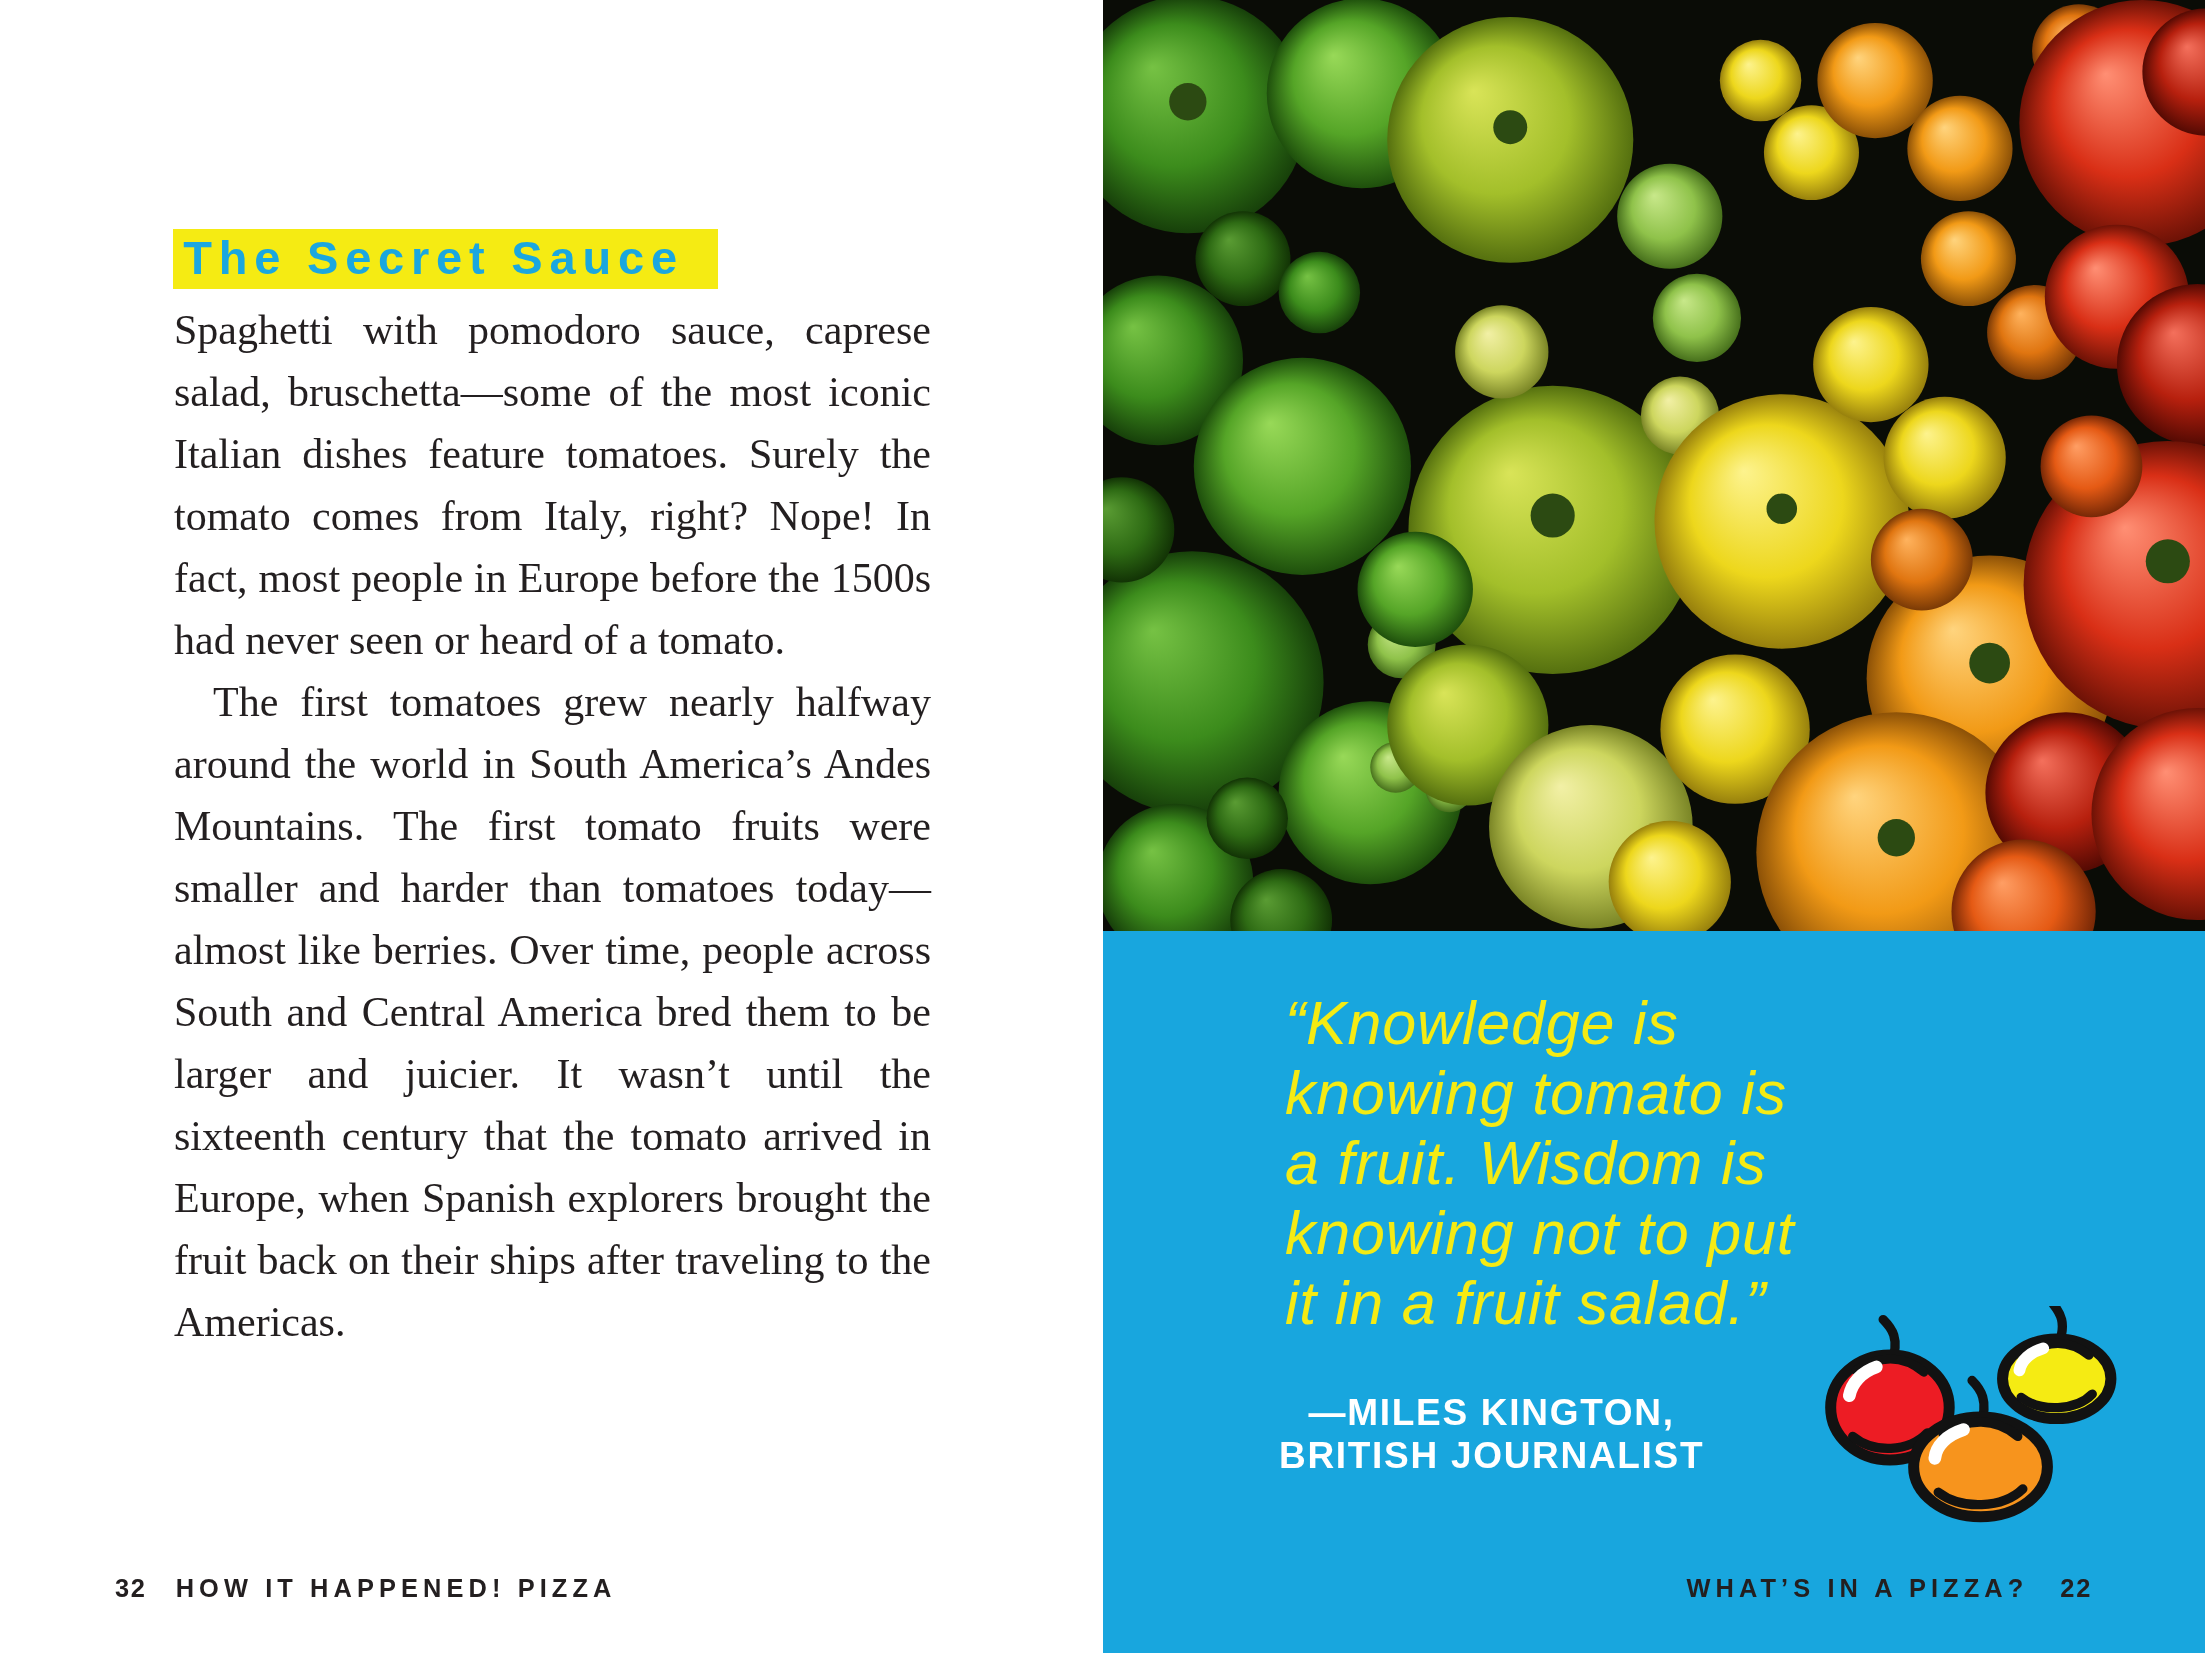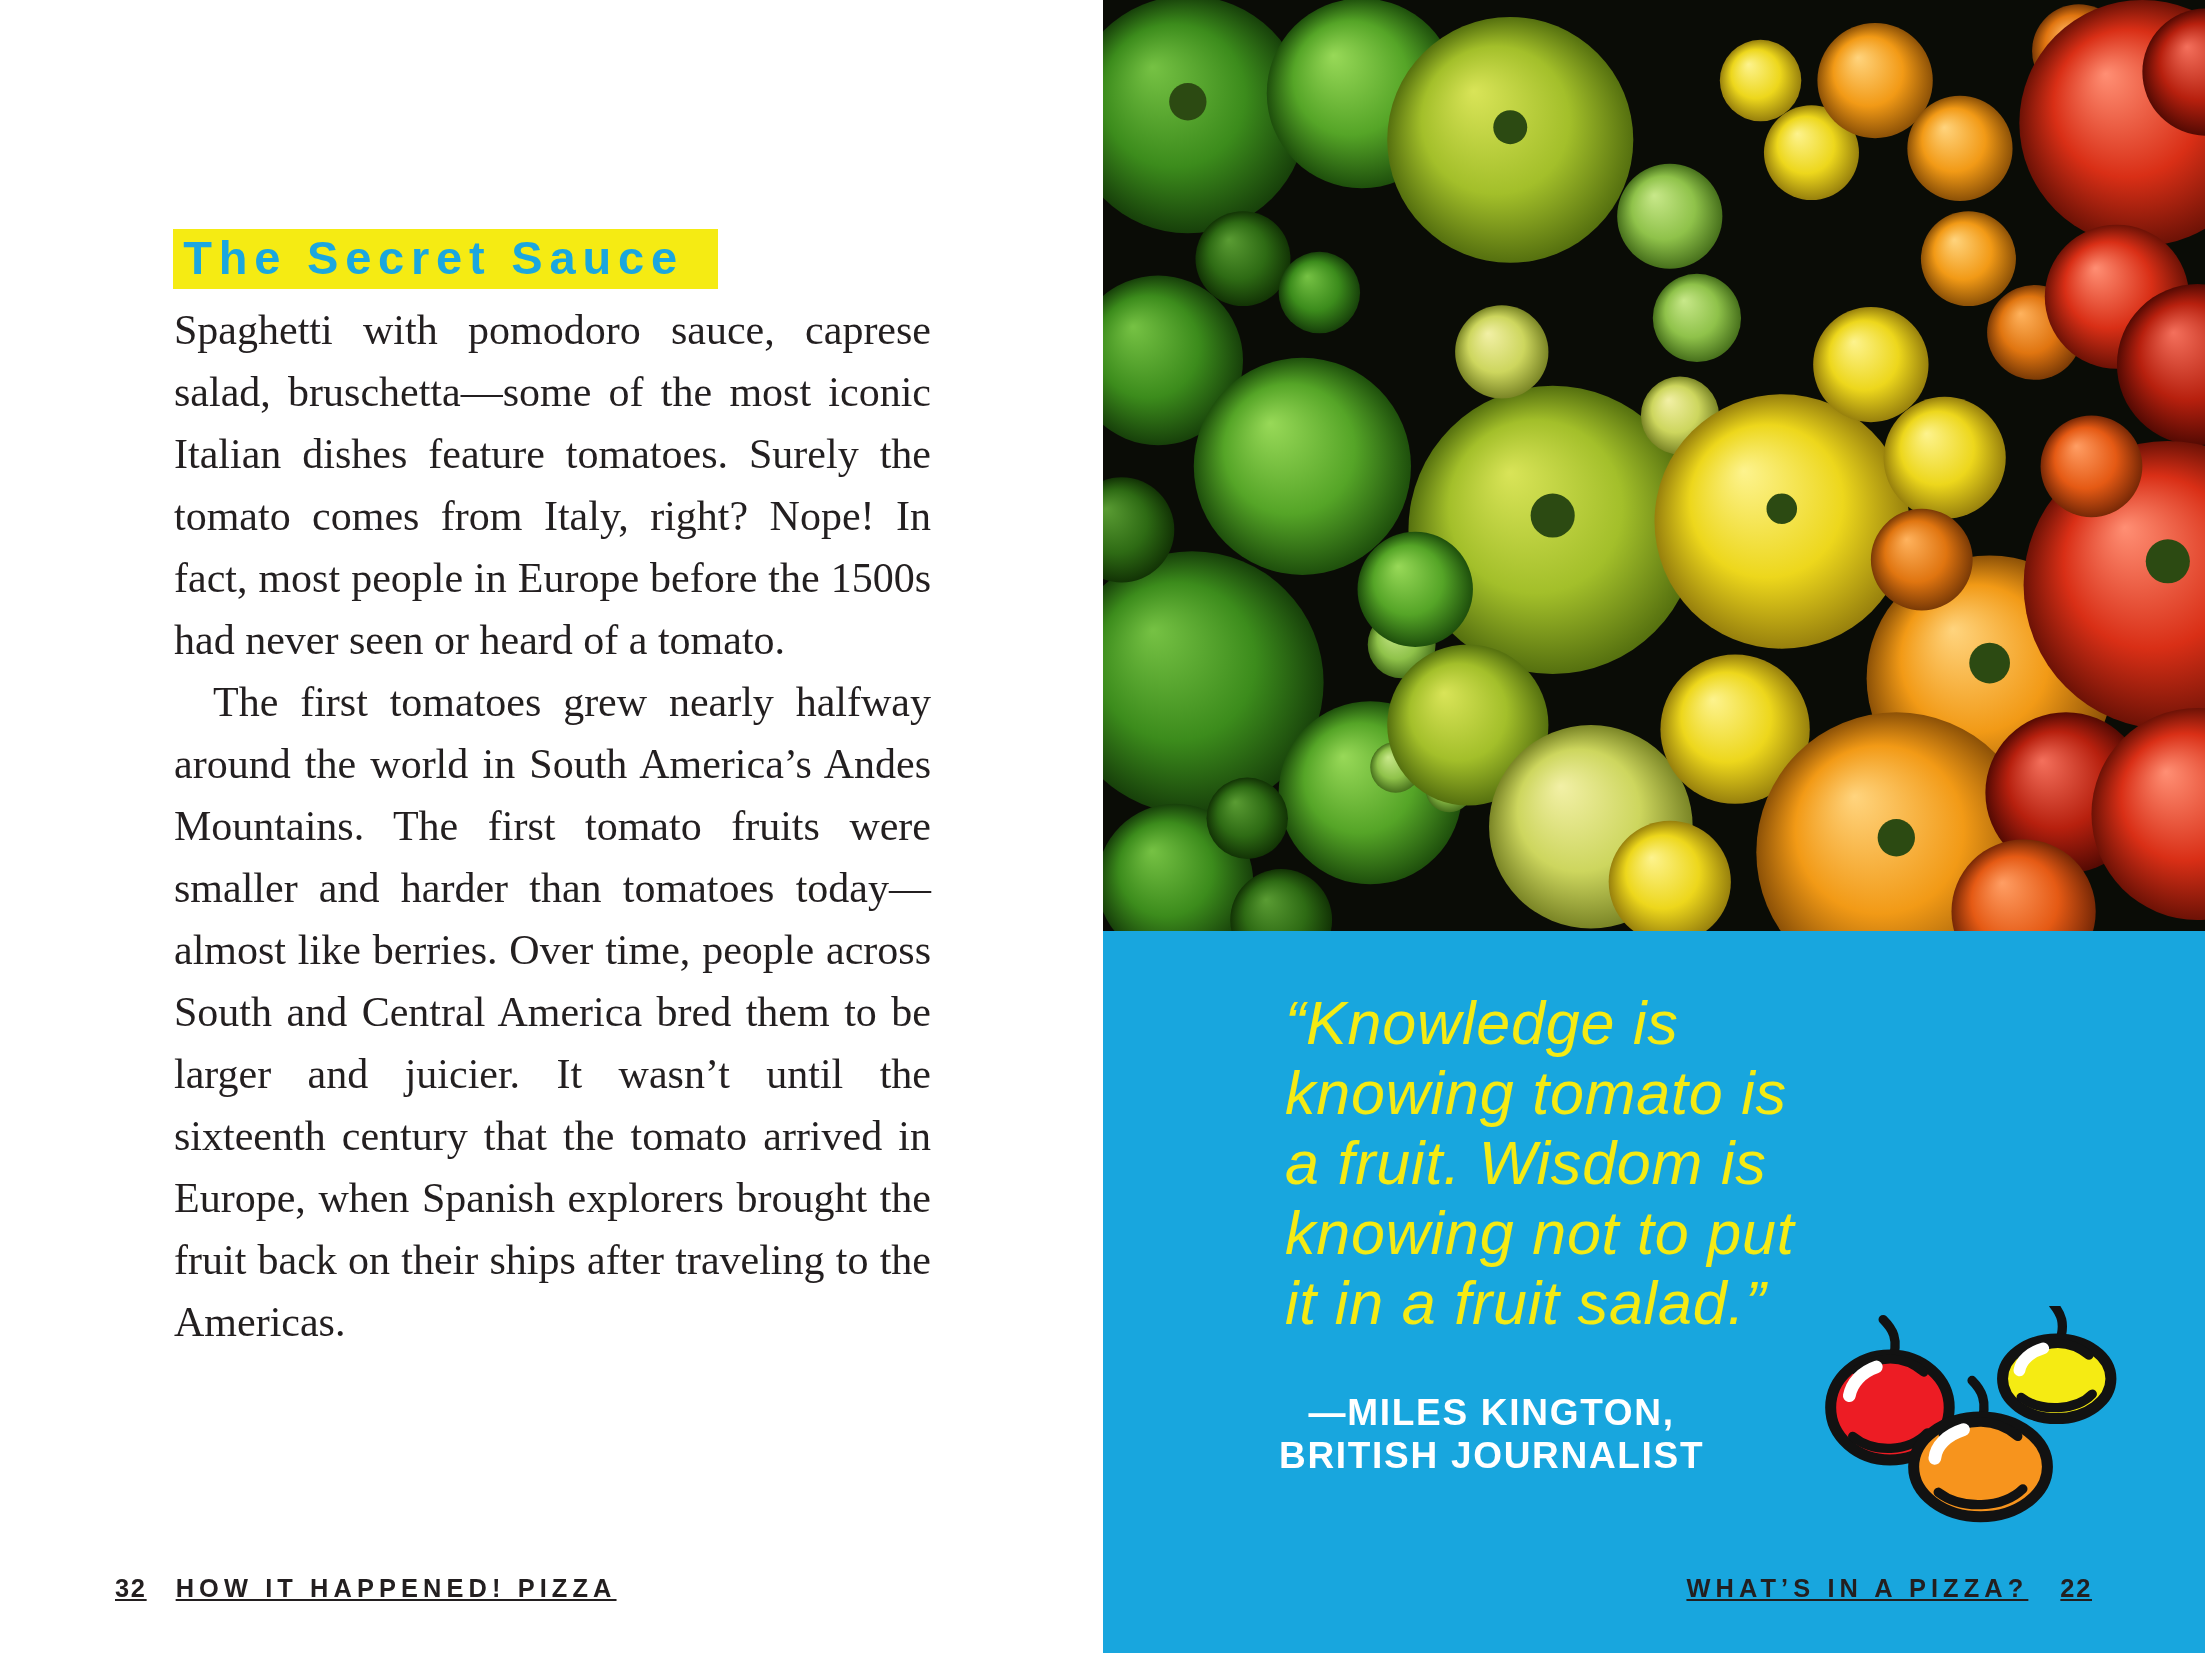--- a/index.html
+++ b/index.html
@@ -38,21 +38,20 @@
     font-size:42px;line-height:62px;
     color:var(--body-text);
     text-align:justify;
   }
   .body-text p+p{text-indent:39px;}
   .footer{
     position:absolute;top:1573px;
     font-weight:bold;font-size:25.4px;line-height:30.5px;
     letter-spacing:5.1px;color:var(--body-text);
     white-space:nowrap;
-    text-decoration:underline;
   }
   #footer-left{left:115px;}
   #footer-right{right:114px;text-align:right;}
   .footer .pgnum{letter-spacing:1.7px;}
   #footer-left .pgnum{margin-right:29px;}
   #footer-right .pgnum{margin-left:32px;}
   
   #right-page{position:absolute;left:1103px;top:0;width:1103px;height:1654px;background:var(--panel-blue);}
   #tomato-photo{position:absolute;left:0;top:0;width:1103px;height:931px;display:block;}
   .quote{

